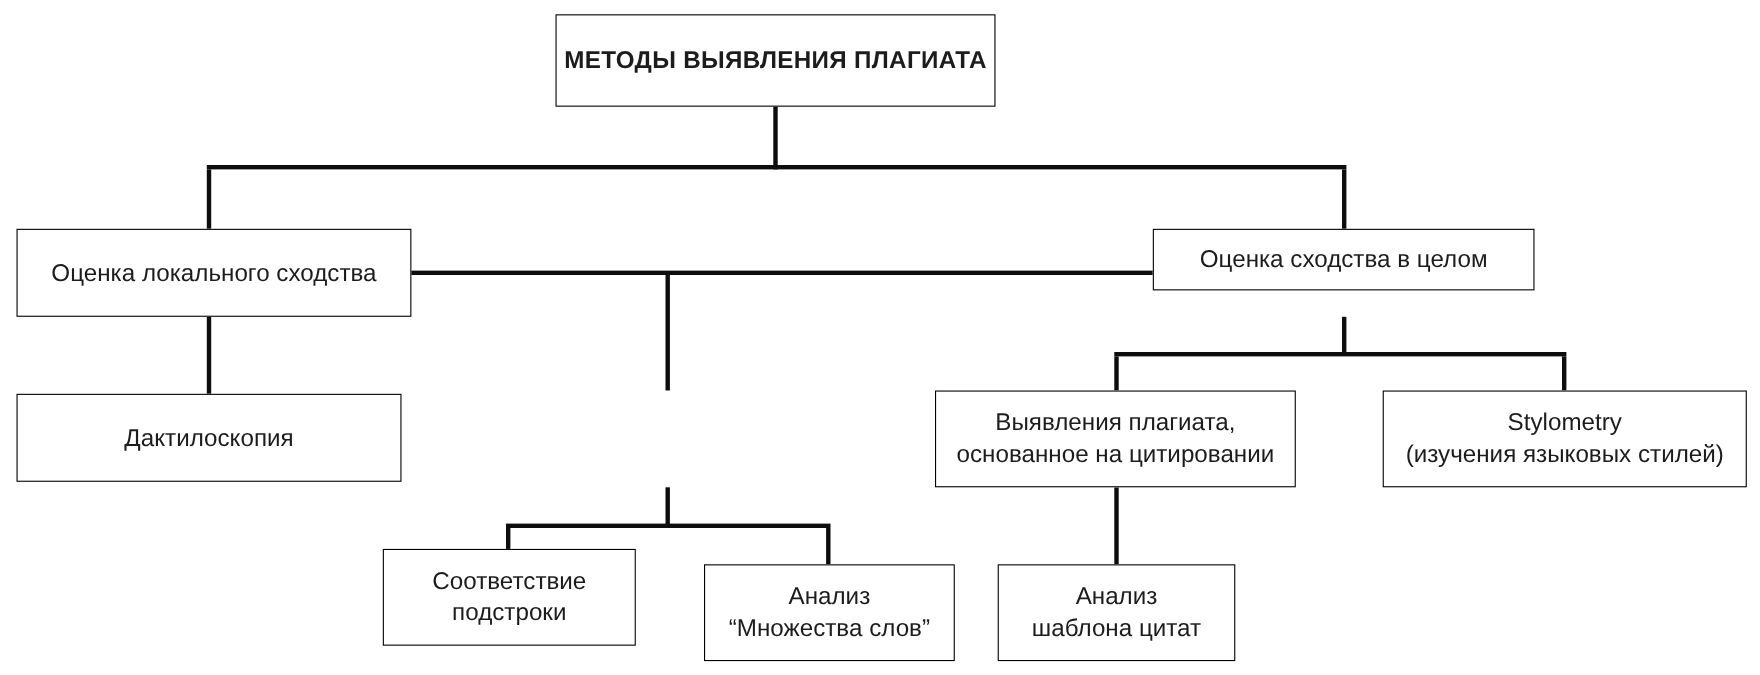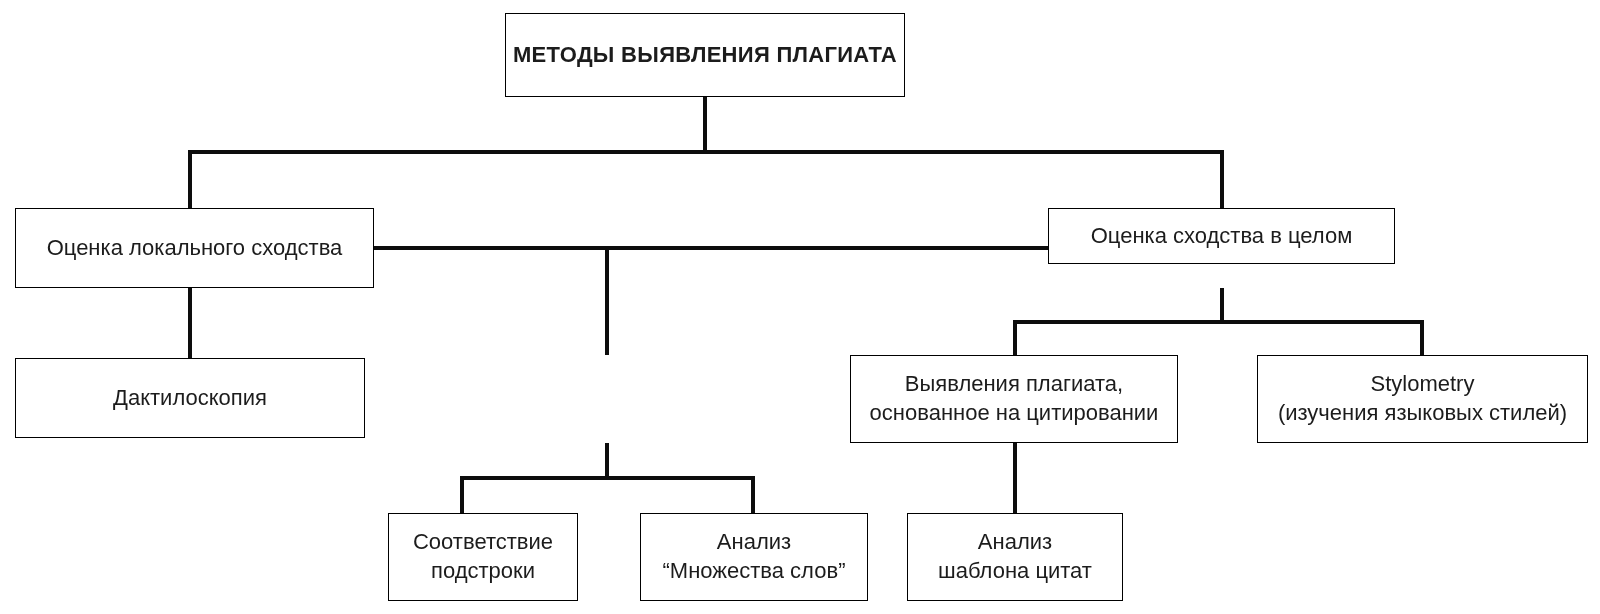--- a/index.html
+++ b/index.html
@@ -38,21 +38,21 @@
   }
 
   
   .n-title      { left: 505px;  top: 13px;  width: 400px; height: 84px; }
   .n-local      { left: 15px;   top: 208px; width: 359px; height: 80px; }
   .n-global     { left: 1048px; top: 208px; width: 347px; height: 56px; }
   .n-finger     { left: 15px;   top: 358px; width: 350px; height: 80px; }
   .n-term       { left: 440px;  top: 355px; width: 332px; height: 88px; }
   .n-citation   { left: 850px;  top: 355px; width: 328px; height: 88px; }
   .n-stylometry { left: 1257px; top: 355px; width: 331px; height: 88px; }
-  .n-substring  { left: 348px;  top: 513px; width: 190px; height: 88px; margin-left: 40px; }
+  .n-substring  { left: 348px;  top: 499px; width: 230px; height: 88px; }
   .n-bagwords   { left: 640px;  top: 513px; width: 228px; height: 88px; }
   .n-citpattern { left: 907px;  top: 513px; width: 216px; height: 88px; }
 
   
   .l-title-stem        { left: 703px;  top: 96px;  width: 4px;    height: 58px; }
   .l-lvl2-hbar         { left: 188px;  top: 150px; width: 1036px; height: 4px; }
   .l-lvl2-left-drop    { left: 188px;  top: 154px; width: 4px;    height: 54px; }
   .l-lvl2-right-drop   { left: 1220px; top: 154px; width: 4px;    height: 54px; }
   .l-mid-hbar          { left: 365px;  top: 246px; width: 683px;  height: 4px; }
   .l-term-drop         { left: 605px;  top: 250px; width: 4px;    height: 105px; }

